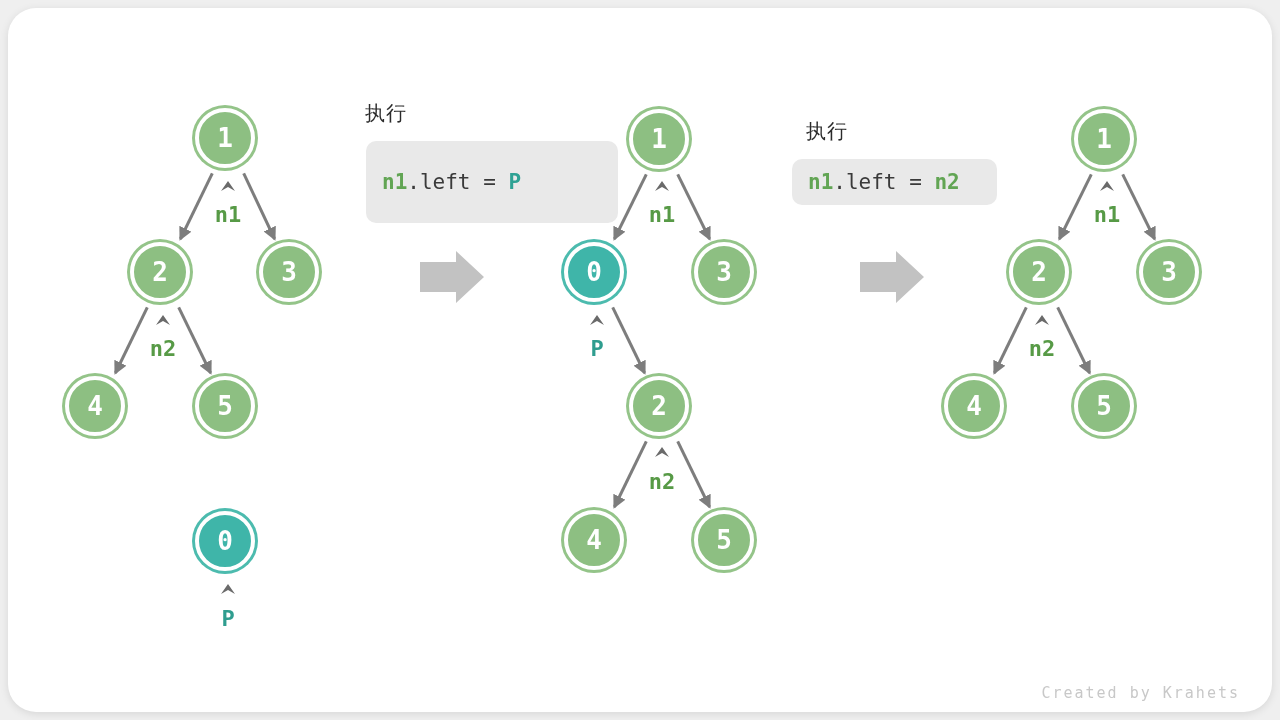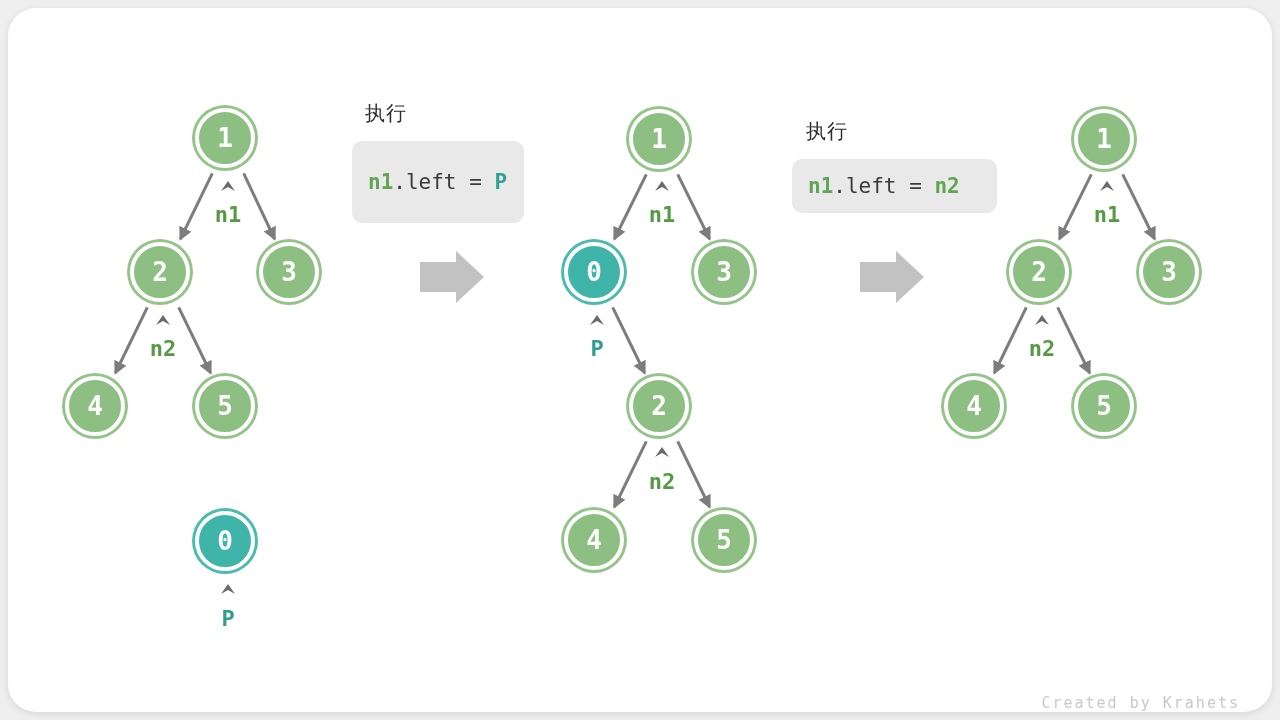--- a/index.html
+++ b/index.html
@@ -40,21 +40,21 @@
     position:absolute;background:#e9e9e9;border-radius:10px;
     font-family:"DejaVu Sans Mono","Liberation Mono",monospace;
     font-size:21px;color:#3a3a3a;
     display:flex;flex-direction:column;justify-content:center;
     padding:0 16px;box-sizing:border-box;
   }
   .code-line{line-height:36px;white-space:pre;}
   .tok-green{color:#62a554;font-weight:bold;}
   .tok-teal{color:#2fa294;font-weight:bold;}
   .footer{
-    position:absolute;right:40px;bottom:8px;
+    position:absolute;right:40px;bottom:18px;
     font-family:"DejaVu Sans Mono","Liberation Mono",monospace;
     font-size:15px;color:#c8c8c8;letter-spacing:2px;
   }
 </style>
 </head>
 <body>
 
 <div class="canvas">
   <div class="card"></div>
 
@@ -116,21 +116,21 @@
       <span>5</span>
     </div>
   <div class="node teal" style="left:195px;top:511px">
       <span>0</span>
     </div>
   <div class="ptr green" style="left:198px;top:201px">n1</div>
   <div class="ptr green" style="left:133px;top:335px">n2</div>
   <div class="ptr teal" style="left:198px;top:605px">P</div>
 
   <div class="exec-title" style="left:365px;top:100px">执行</div>
-  <div class="code-box" style="left:352px;top:141px;width:172px;height:82px">
+  <div class="code-box" style="left:366px;top:141px;width:252px;height:82px">
     <div class="code-line"><span class="tok-green">n1</span><span>.left = </span><span class="tok-teal">P</span></div>
   </div>
 
   <div class="node green" style="left:629px;top:109px">
       <span>1</span>
     </div>
   <div class="node teal" style="left:564px;top:242px">
       <span>0</span>
     </div>
   <div class="node green" style="left:694px;top:242px">
@@ -143,21 +143,21 @@
       <span>4</span>
     </div>
   <div class="node green" style="left:694px;top:510px">
       <span>5</span>
     </div>
   <div class="ptr green" style="left:632px;top:201px">n1</div>
   <div class="ptr teal" style="left:567px;top:335px">P</div>
   <div class="ptr green" style="left:632px;top:468px">n2</div>
 
   <div class="exec-title" style="left:806px;top:118px">执行</div>
-  <div class="code-box" style="left:792px;top:159px;width:205px;height:54px">
+  <div class="code-box" style="left:792px;top:159px;width:205px;height:46px">
     <div class="code-line"><span class="tok-green">n1</span><span>.left = </span><span class="tok-green">n2</span></div>
   </div>
 
   <div class="node green" style="left:1074px;top:109px">
       <span>1</span>
     </div>
   <div class="node green" style="left:1009px;top:242px">
       <span>2</span>
     </div>
   <div class="node green" style="left:1139px;top:242px">

